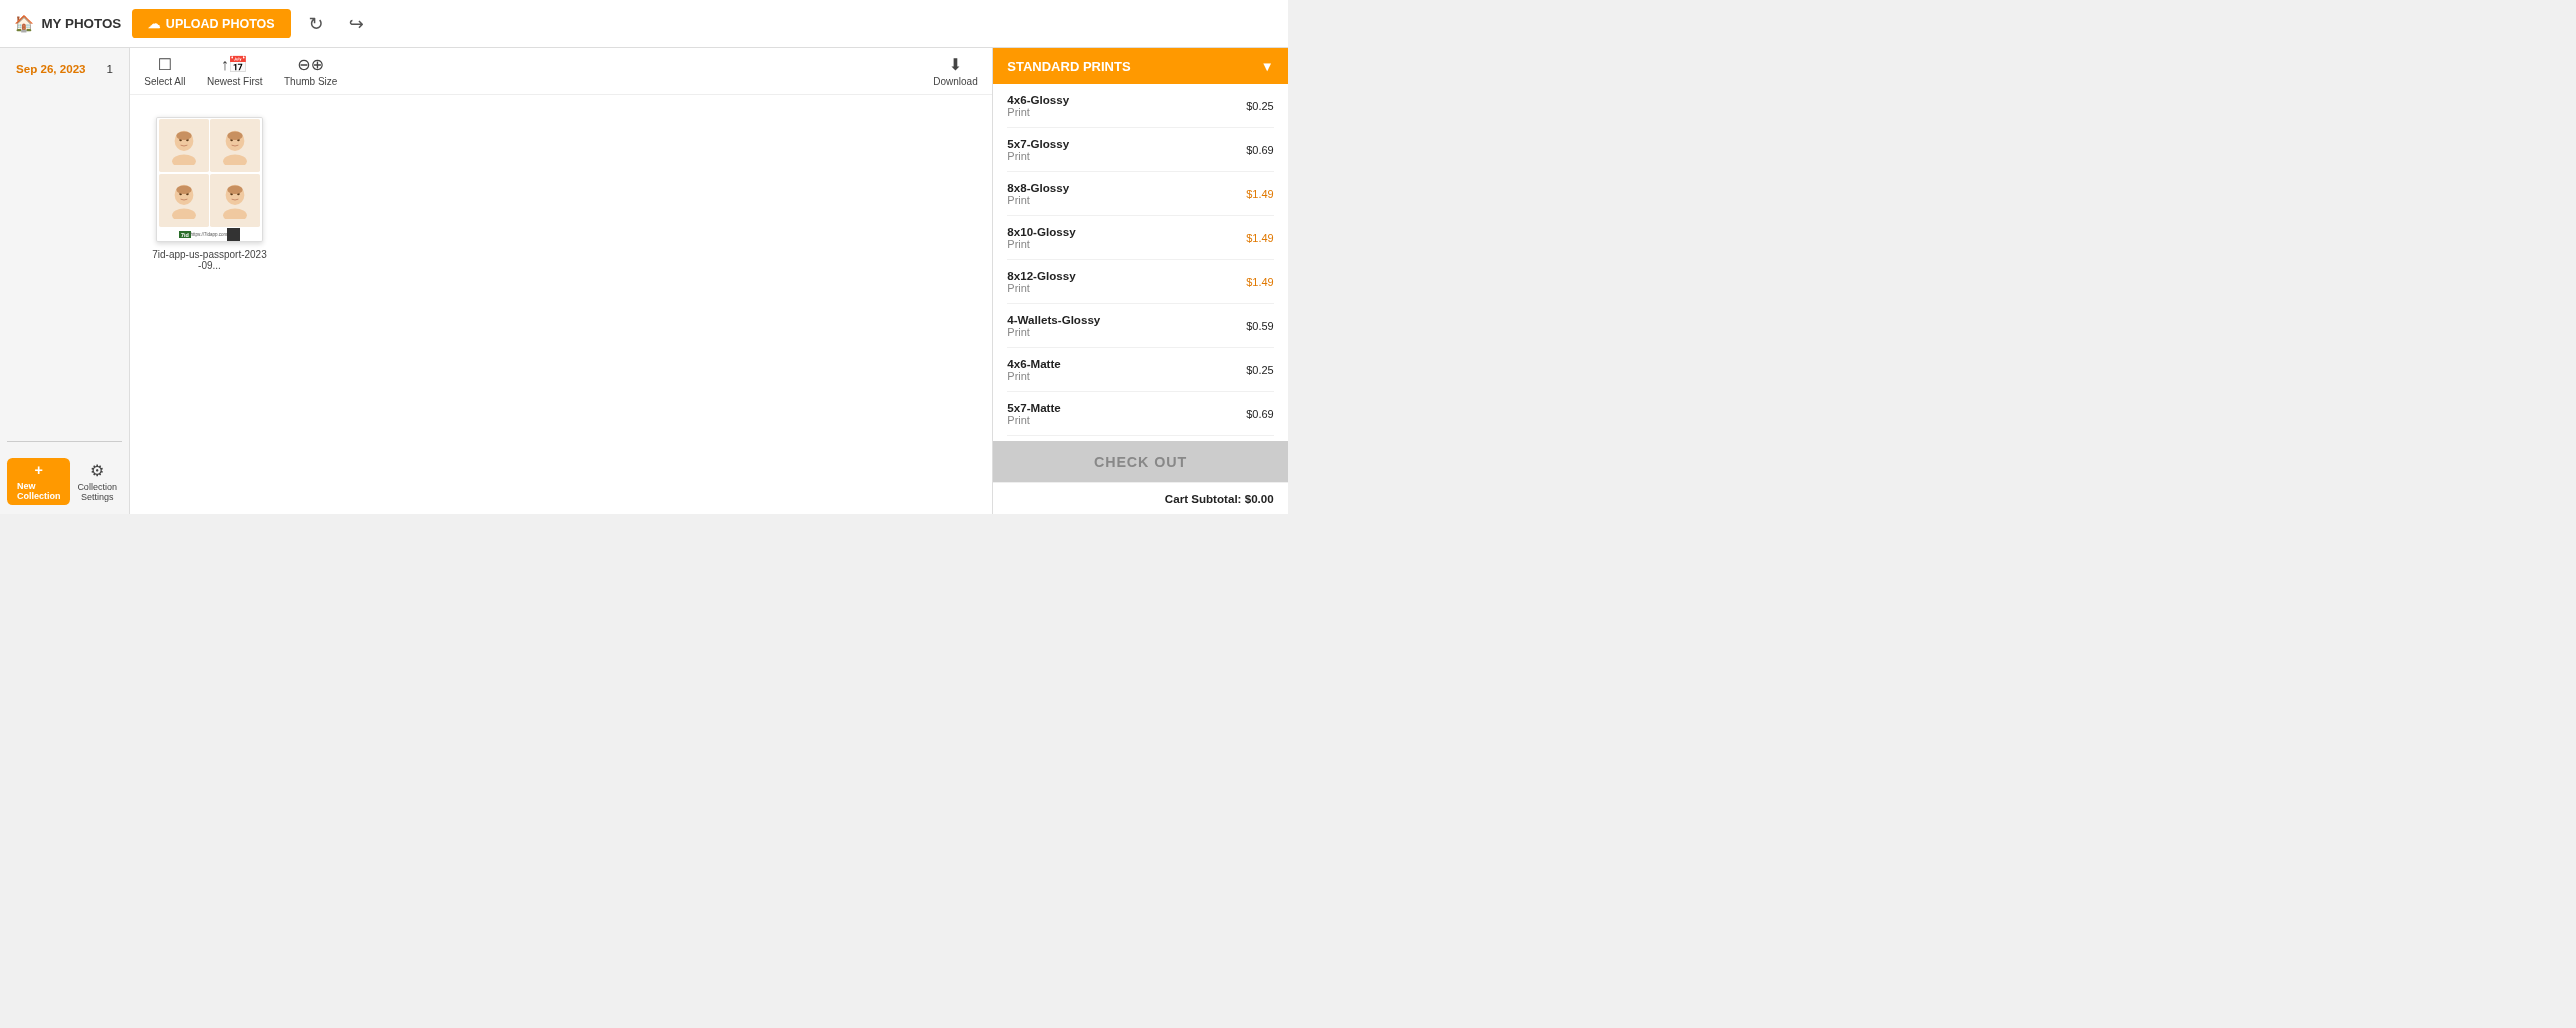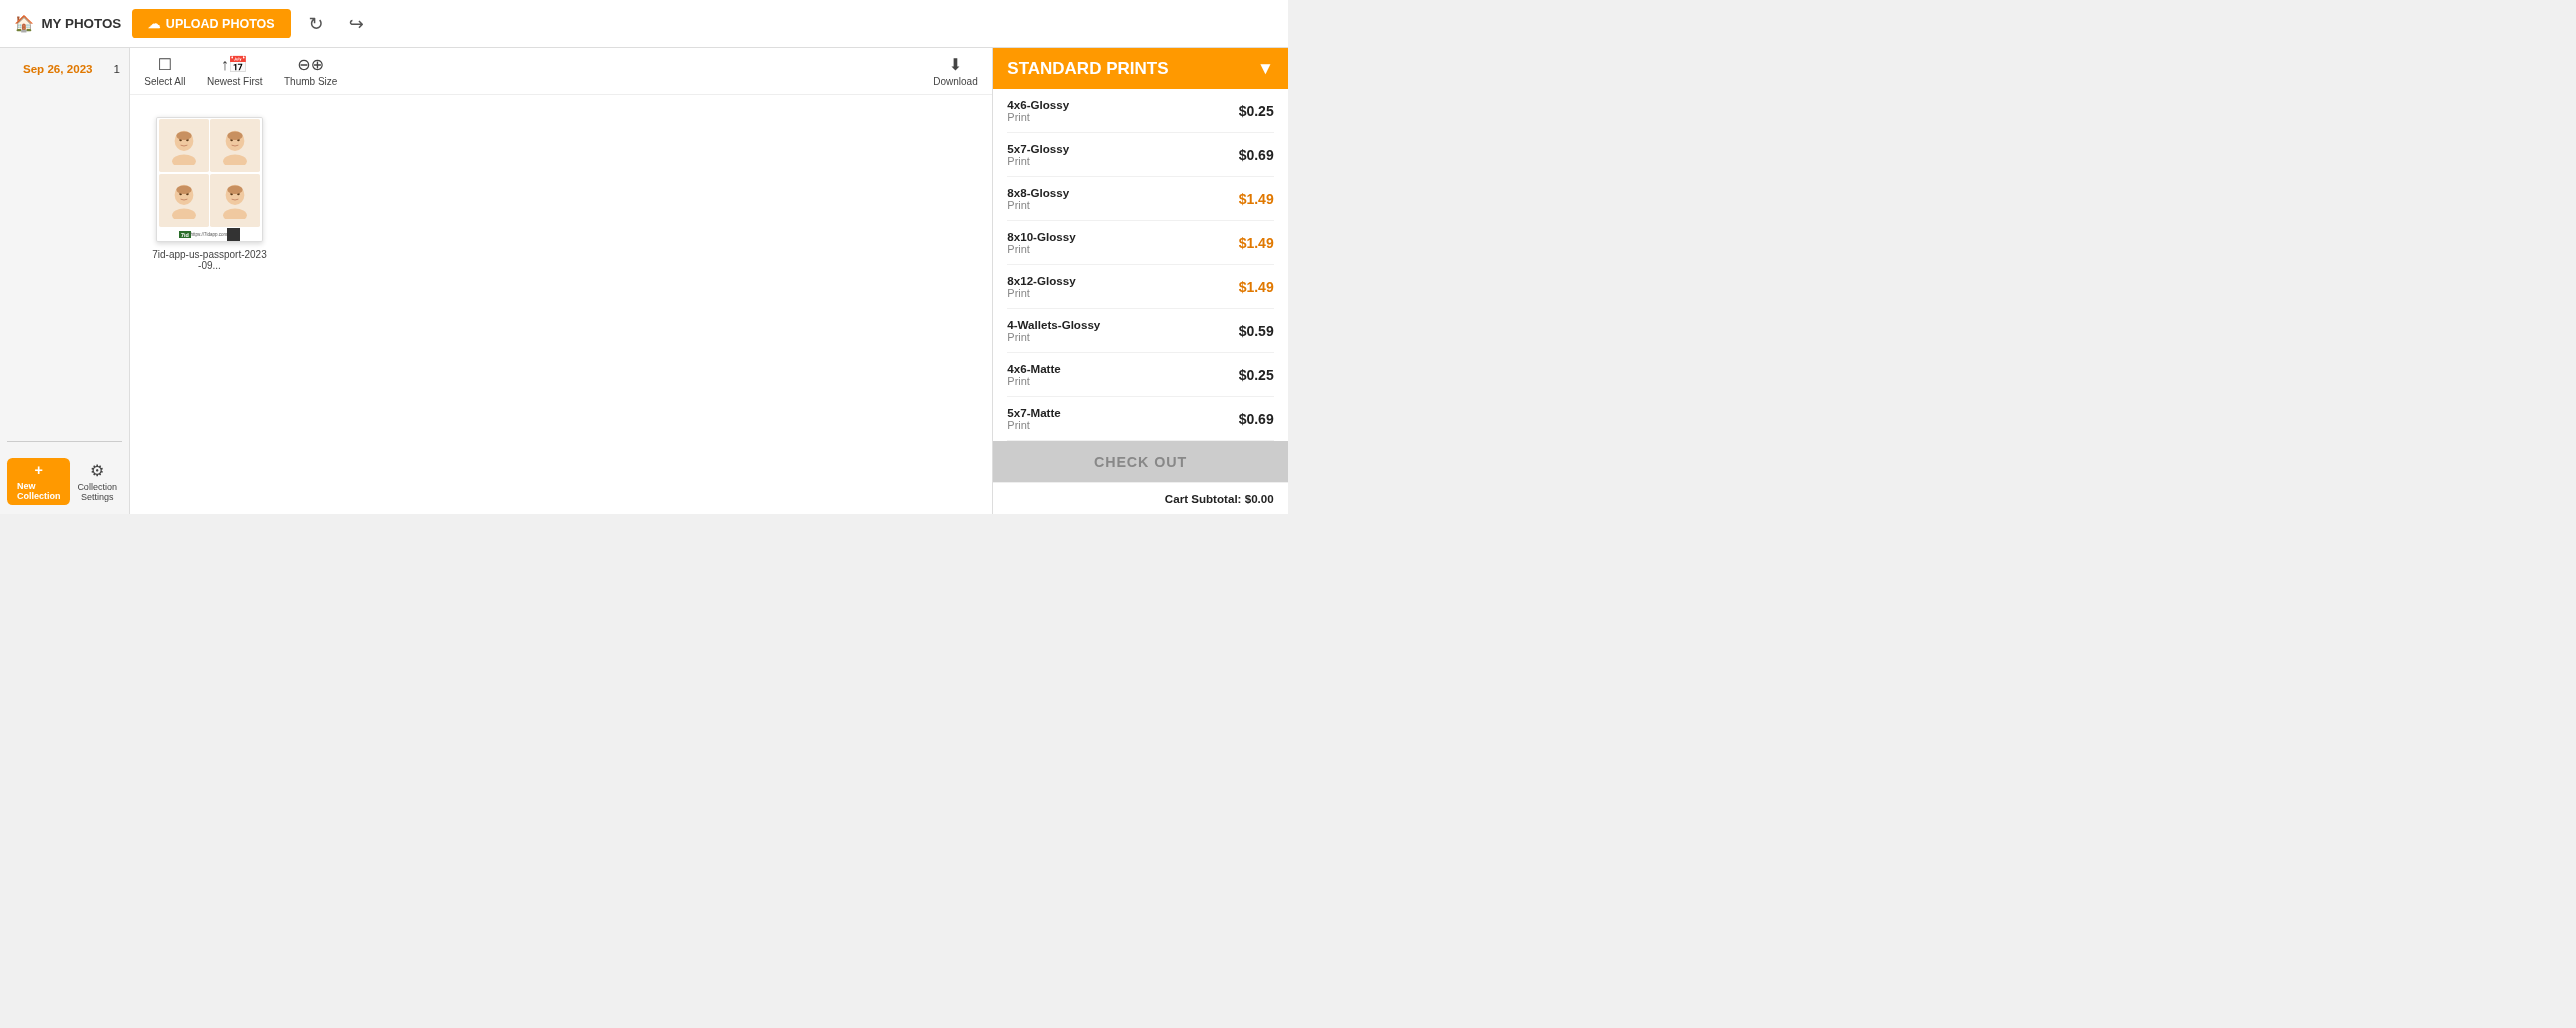--- a/index.html
+++ b/index.html
@@ -60,21 +60,21 @@
       width: 130px;
       background: #f5f5f5;
       border-right: 0.9px solid #ddd;
       display: flex;
       flex-direction: column;
       justify-content: space-between;
       padding: 10.7px 7.2px 0 7.2px;
     }
     .date-row {
       display: flex;
-      justify-content: flex-end;
+      justify-content: center;
       align-items: center;
       padding: 3.6px 1.8px;
       gap: 21px;
     }
     .date-label {
       color: #e07800;
       font-weight: bold;
       font-size: 11.6px;
     }
     .date-count {
@@ -230,21 +230,21 @@
       width: 296px;
       background: #fff;
       border-left: 0.9px solid #ddd;
       display: flex;
       flex-direction: column;
     }
     .print-type-btn {
       background: #f90;
       color: #fff;
       border: none;
-      font-size: 17px;
+      font-size: 13px;
       font-weight: bold;
       padding: 10.7px 14.3px;
       cursor: pointer;
       display: flex;
       align-items: center;
       justify-content: space-between;
       width: 100%;
     }
     .print-list {
       flex: 1;
@@ -262,22 +262,22 @@
       font-size: 11.6px;
       font-weight: bold;
       color: #222;
       text-align: right;
     }
     .print-item-left .print-sub {
       font-size: 11px;
       color: #888;
     }
     .print-price {
-      font-size: 14px;
-      font-weight: bold;
+      font-size: 11px;
+      font-weight: normal;
     }
     .print-price.normal { color: #222; }
     .print-price.highlight { color: #e07800; padding-left: 44px; }
     .checkout-btn {
       background: #ccc;
       color: #888;
       border: none;
       width: 100%;
       padding: 12.5px;
       font-size: 14.3px;

